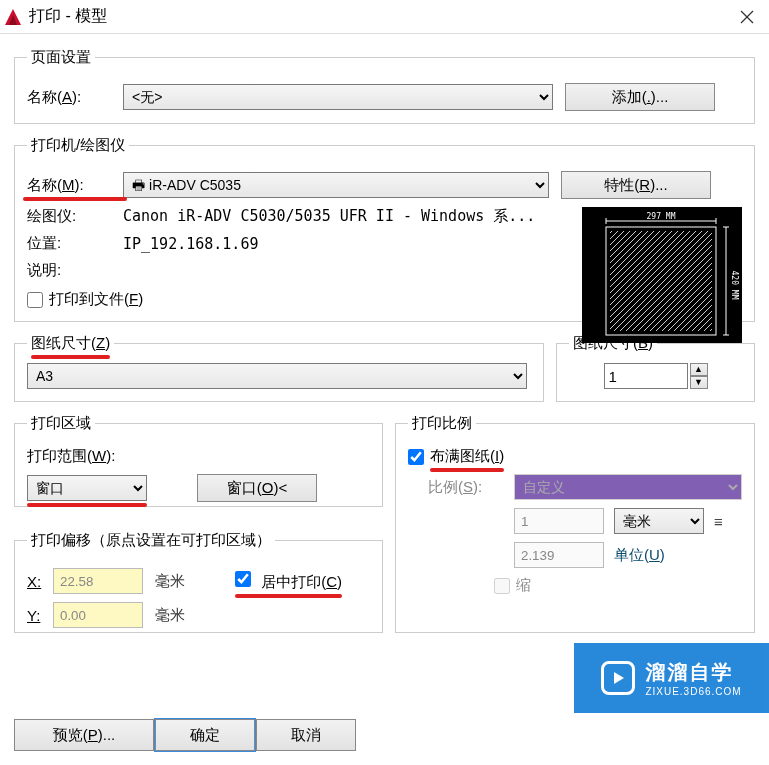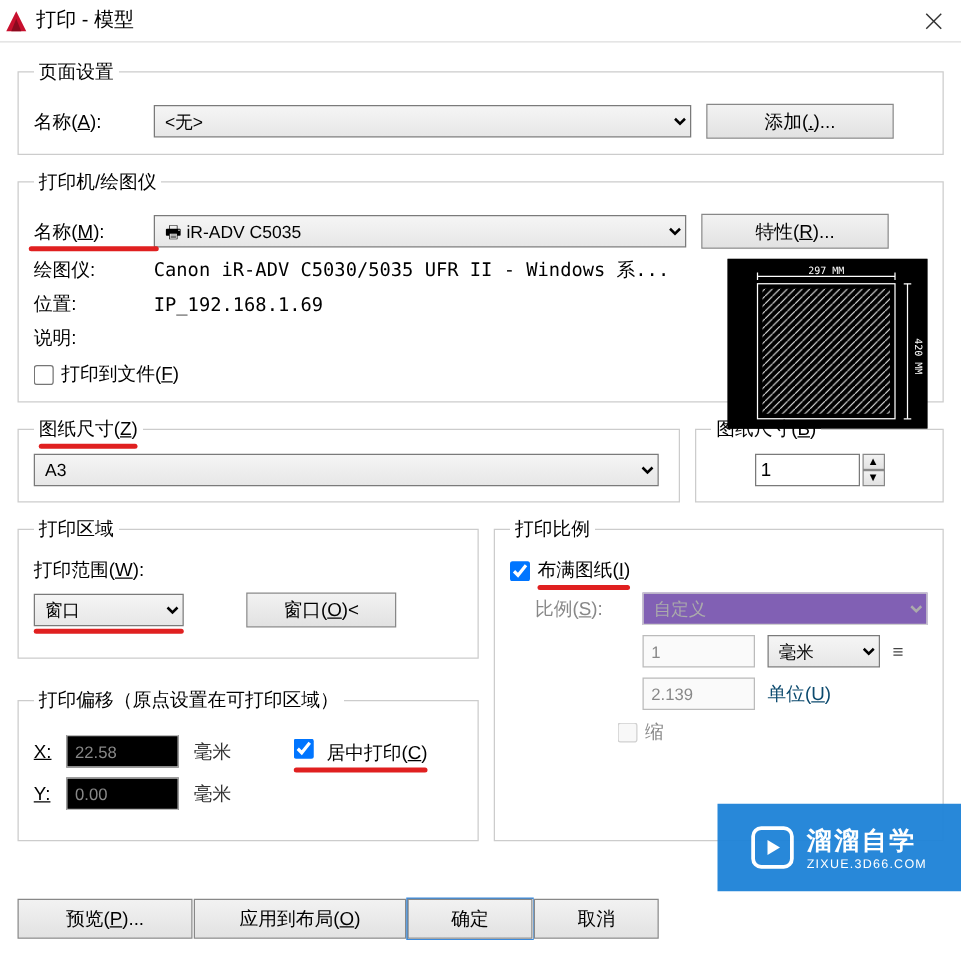--- a/index.html
+++ b/index.html
@@ -30,21 +30,21 @@
 .group-copies { flex: 1; }
 .spin { display:flex; align-items:center; }
 .spin input { width: 84px; height: 26px; border:1px solid #7a7a7a; padding:0 4px; font-size:15px; }
 .spin-btns { display:flex; flex-direction:column; margin-left:2px; }
 .spin-btns button { width: 18px; height: 13px; font-size: 9px; padding:0; line-height:9px; }
 .select-paper { width: 500px; }
 .sel-window { width: 120px; }
 .btn-window { width: 120px; height: 28px; margin-left: 50px; }
 .offset-row { display:flex; align-items:center; margin-top:8px; }
 .coord-lbl { width: 26px; text-decoration: underline; }
-.coord-in { width: 90px; height: 26px; border:1px solid #bbb; padding:0 6px; color:#888; background:#000000; }
+.coord-in { width: 90px; height: 26px; border:1px solid #bbb; padding:0 6px; color:#888; background:#fef9c3; }
 .unit { width: 50px; margin-left: 12px; color:#333; }
 .center-cb { display:flex; align-items:center; margin-left:30px; }
 .center-cb input { width:16px; height:16px; margin-right:6px; }
 .scale-row { display:flex; align-items:center; margin-top:8px;margin-left:20px; }
 .scale-lbl { width: 86px; }
 .scale-sel { width: 228px; color:#888; background:#4c1d95; border:1px solid #bbb; height:26px; }
 .scale-in { width: 90px; height:26px; border:1px solid #bbb; padding:0 6px; color:#888; margin-left:86px; }
 .scale-unit-sel { width: 90px; height:26px; margin-left:10px; }
 .eq { margin-left:10px; color:#444; }
 .scale-val2 { width: 90px; height:26px; border:1px solid #bbb; padding:0 6px; color:#888; margin-left:86px; }
@@ -60,21 +60,21 @@
 .underline-red2::after { content:''; position:absolute; left:0; right:0; bottom:-6px; height:4px; background:#e02020; border-radius:3px; }
 .u { text-decoration: underline; }
 .watermark { position:absolute; right:0; bottom:52px; width:195px; height:70px; background:#2084d8; display:flex; align-items:center; justify-content:center; color:#fff; opacity:0.96; }
 .watermark .wm-icon { width:34px; height:34px; border:3px solid #fff; border-radius:8px; display:flex; align-items:center; justify-content:center; margin-right:10px; }
 .watermark .wm-text { display:flex; flex-direction:column; }
 .watermark .wm-main { font-size:20px; font-weight:bold; letter-spacing:2px; }
 .watermark .wm-sub { font-size:10px; letter-spacing:1px; }
 .lower { display:flex; gap:12px; }
 .lower-left { width:400px; display:flex; flex-direction:column; gap:12px; }
 .lower-right { flex:1; display:flex; flex-direction:column; gap:12px; }
-fieldset.tight { padding-bottom:24px; }
+fieldset.tight { padding-bottom:4px; }
 .disabled-text { color:#888; }
 </style>
 </head>
 <body>
 
 <div class="titlebar">
   <span class="app-icon">
     <svg viewBox="0 0 20 20">
         <polygon points="2,18 10,2 18,18" fill="#c8102e"></polygon>
         <polygon points="6,18 10,8 14,18" fill="#8a0a1f"></polygon>
@@ -219,21 +219,20 @@
           <span class="disabled-text">缩</span>
         </label>
       </fieldset>
     </div>
   </div>
 
 </div>
 
 <div class="dlg-btns">
   <button><span>预览(</span><span class="u">P</span><span>)...</span></button>
-  <button style="width:170px;"><span>应用到布局(</span><span class="u">O</span><span>)</span></button>
   <button class="btn-ok" style="width:100px;">确定</button>
   <button style="width:100px;">取消</button>
 </div>
 
 <div class="watermark">
   <div class="wm-icon">
     <svg width="16" height="16" viewBox="0 0 16 16">
         <polygon points="4,2 14,8 4,14" fill="#fff"></polygon>
       </svg>
   </div>

